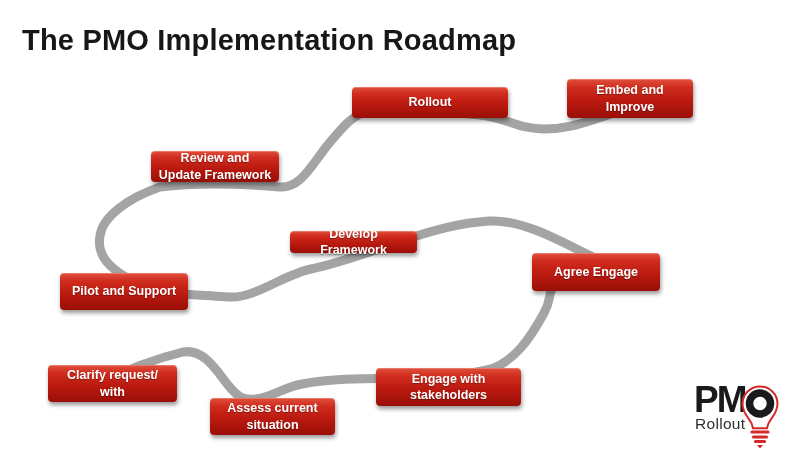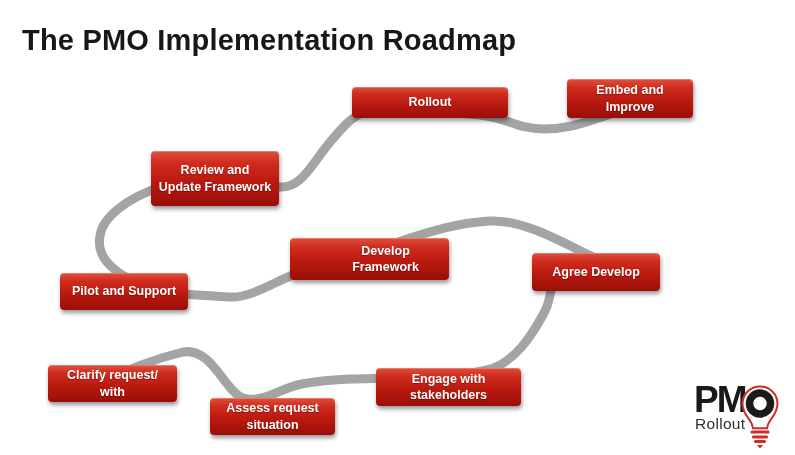--- a/index.html
+++ b/index.html
@@ -45,23 +45,23 @@
     font-weight: bold;
     line-height: 1.3;
     white-space: pre-line;
     text-shadow: 0 1px 1px rgba(0,0,0,0.35);
     padding: 0 4px;
   }
   .s-clarify { left: 48px;  top: 365px; width: 129px; height: 37px; }
   .s-assess  { left: 210px; top: 398px; width: 125px; height: 37px; }
   .s-engage  { left: 376px; top: 368px; width: 145px; height: 38px; }
   .s-agree   { left: 532px; top: 253px; width: 128px; height: 38px; }
-  .s-develop { left: 290px; top: 238px; width: 127px; height: 42px; padding-left: 32px; }
+  .s-develop { left: 290px; top: 231px; width: 127px; height: 22px; }
   .s-pilot   { left: 60px;  top: 273px; width: 128px; height: 37px; }
-  .s-review  { left: 151px; top: 151px; width: 128px; height: 55px; }
+  .s-review  { left: 151px; top: 151px; width: 128px; height: 31px; }
   .s-rollout { left: 352px; top: 87px;  width: 156px; height: 31px; }
   .s-embed   { left: 567px; top: 79px;  width: 126px; height: 39px; }
   .logo {
     position: absolute;
     left: 694px;
     top: 385px;
     width: 95px;
     height: 67px;
     z-index: 2;
   }
@@ -125,31 +125,31 @@
          C 570 129, 585 122, 605 116
          L 616 112" fill="none" stroke="#a4a4a4" stroke-width="9" stroke-linecap="round"></path>
   </svg>
 
   <div class="step s-clarify">
     <span class="step-label">Clarify request/
 with</span>
   </div>
 
   <div class="step s-assess">
-    <span class="step-label">Assess request
+    <span class="step-label">Assess current
 situation</span>
   </div>
 
   <div class="step s-engage">
     <span class="step-label">Engage with
 stakeholders</span>
   </div>
 
   <div class="step s-agree">
-    <span class="step-label">Agree Develop</span>
+    <span class="step-label">Agree Engage</span>
   </div>
 
   <div class="step s-develop">
     <span class="step-label">Develop
 Framework</span>
   </div>
 
   <div class="step s-pilot">
     <span class="step-label">Pilot and Support</span>
   </div>

